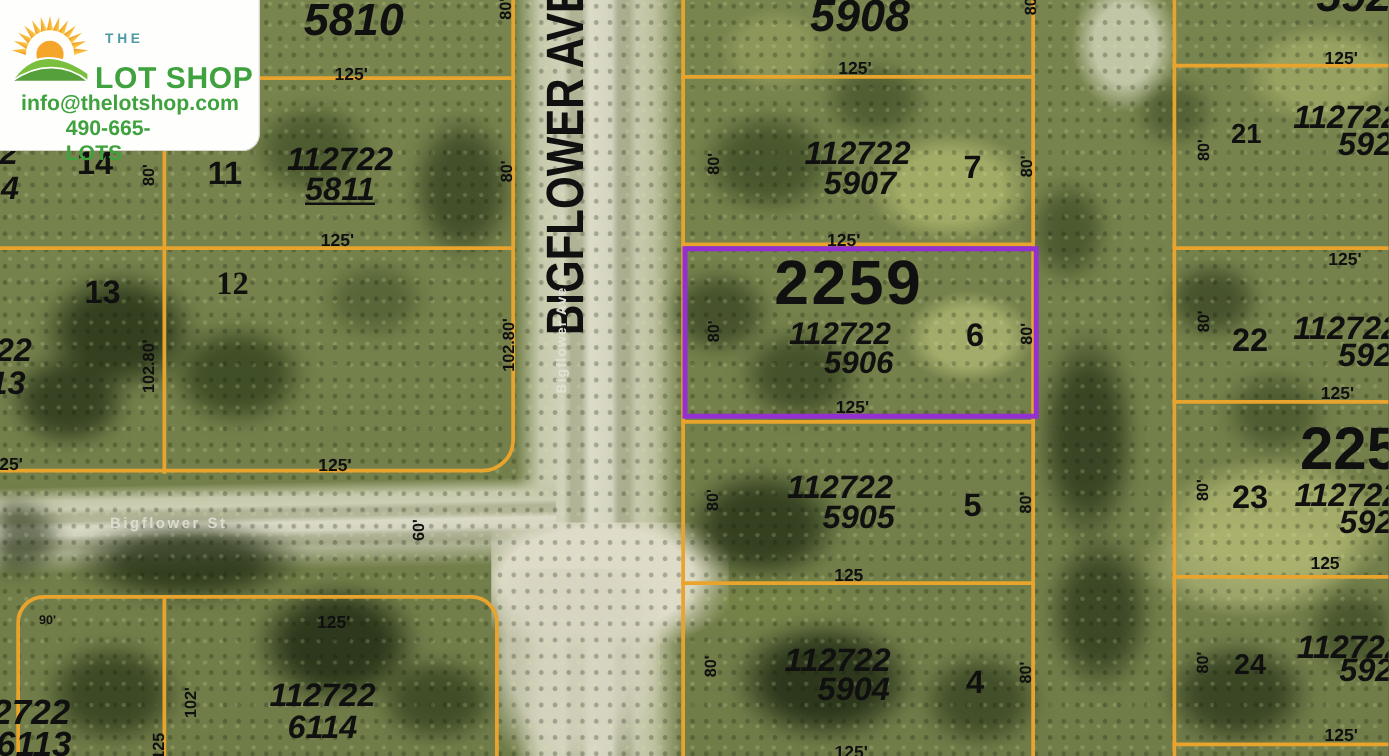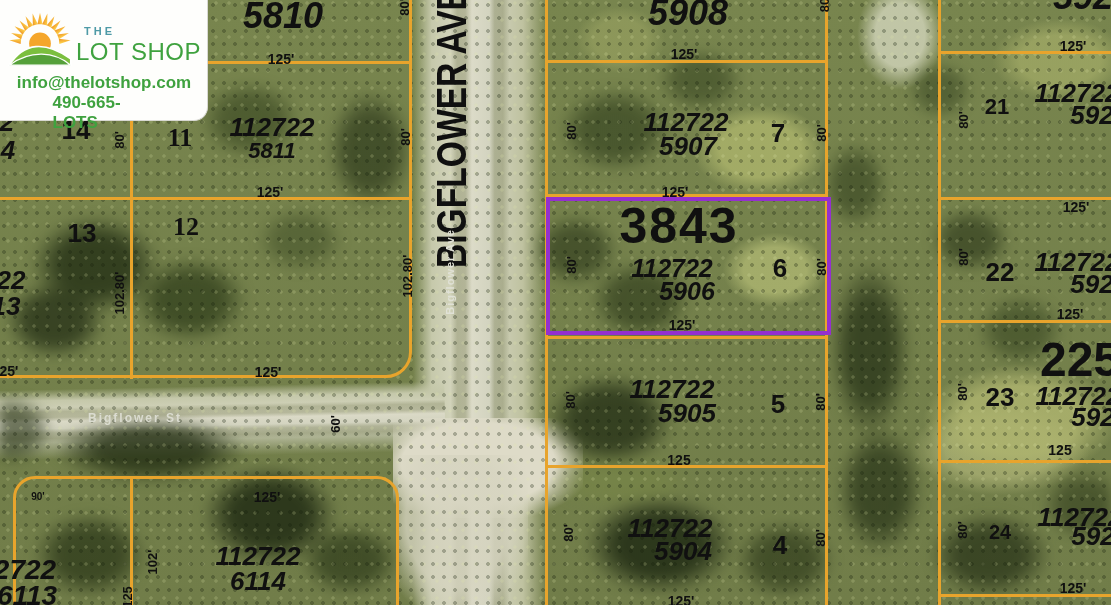--- a/index.html
+++ b/index.html
@@ -95,21 +95,21 @@
   #annotations{position:absolute;inset:0;z-index:40;}
   .lbl{position:absolute;font-weight:700;color:#101010;white-space:nowrap;line-height:1;}
   .lbl.it{font-style:italic;}
   
   #logo-card{
     position:absolute;left:0;top:0;width:208px;height:121px;background:#fefefc;
     border-bottom-right-radius:14px;z-index:50;border-bottom:1px solid #d8d8d2;border-right:1px solid #d8d8d2;
   }
   #logo-mark{position:absolute;left:8px;top:4px;width:64px;height:66px;}
   #brand-the{position:absolute;left:84px;top:25px;font-size:11px;font-weight:700;letter-spacing:3px;color:var(--teal,#4e9aa6);}
-  #brand-name{position:absolute;left:76px;top:38px;font-size:24px;font-weight:400;letter-spacing:.5px;color:var(--green,#3fa23f);}
+  #brand-name{position:absolute;left:76px;top:49px;font-size:24px;font-weight:700;letter-spacing:.5px;color:var(--green,#3fa23f);}
   #brand-email{position:absolute;left:104px;top:73px;transform:translateX(-50%);font-size:17px;font-weight:700;color:var(--green,#3fa23f);}
   #brand-phone{position:absolute;left:104px;top:93px;transform:translateX(-50%);font-size:17px;font-weight:700;color:var(--green,#3fa23f);}
 </style>
 </head>
 <body>
 
 <div id="canvas">
 
   <div class="layer" id="bg-base"></div>
   <div id="road-v"></div>
@@ -137,26 +137,26 @@
   <div class="oline h" style="left:938px;top:320px;width:173px;"></div>
   <div class="oline h" style="left:938px;top:460px;width:173px;"></div>
   <div class="oline h" style="left:938px;top:594px;width:173px;"></div>
 
   <div id="hl-box"></div>
 
   <div id="annotations">
       <div class="lbl it" style="left: 283px; top: 16px; font-size: 36px; transform: translate(-50%, -50%) rotate(0deg) scaleX(1);">5810</div>
       <div class="lbl" style="left: 281px; top: 59px; font-size: 14px; transform: translate(-50%, -50%) rotate(0deg) scaleX(1);">125'</div>
       <div class="lbl it" style="left: 272px; top: 127px; font-size: 26px; transform: translate(-50%, -50%) rotate(0deg) scaleX(1);">112722</div>
-      <div class="lbl it" style="left: 272px; top: 151px; font-size: 22px; transform: translate(-50%, -50%) rotate(0deg) scaleX(1);">5811</div>
+      <div class="lbl it" style="left: 272px; top: 151px; font-size: 26px; transform: translate(-50%, -50%) rotate(0deg) scaleX(1); text-decoration: underline;">5811</div>
       <div class="lbl" style="left: 404px; top: 7px; font-size: 13px; transform: translate(-50%, -50%) rotate(-90deg) scaleX(1);">80'</div>
       <div class="lbl" style="left: 405px; top: 137px; font-size: 13px; transform: translate(-50%, -50%) rotate(-90deg) scaleX(1);">80'</div>
       <div class="lbl" style="left: 270px; top: 192px; font-size: 14px; transform: translate(-50%, -50%) rotate(0deg) scaleX(1);">125'</div>
       <div class="lbl" style="left: 76px; top: 130px; font-size: 26px; transform: translate(-50%, -50%) rotate(0deg) scaleX(1);">14</div>
-      <div class="lbl" style="left: 180px; top: 138px; font-size: 26px; transform: translate(-50%, -50%) rotate(0deg) scaleX(1); font-family: Liberation Serif, serif;">11</div>
+      <div class="lbl" style="left: 180px; top: 138px; font-size: 26px; transform: translate(-50%, -50%) rotate(0deg) scaleX(1);">11</div>
       <div class="lbl" style="left: 119px; top: 140px; font-size: 13px; transform: translate(-50%, -50%) rotate(-90deg) scaleX(1);">80'</div>
       <div class="lbl" style="left: 82px; top: 233px; font-size: 26px; transform: translate(-50%, -50%) rotate(0deg) scaleX(1);">13</div>
       <div class="lbl" style="left: 186px; top: 227px; font-size: 26px; transform: translate(-50%, -50%) rotate(0deg) scaleX(1); font-family: Liberation Serif, serif;">12</div>
       <div class="lbl" style="left: 119px; top: 293px; font-size: 13px; transform: translate(-50%, -50%) rotate(-90deg) scaleX(1);">102.80'</div>
       <div class="lbl" style="left: 407px; top: 276px; font-size: 13px; transform: translate(-50%, -50%) rotate(-90deg) scaleX(1);">102.80'</div>
       <div class="lbl it" style="left: 7px; top: 122px; font-size: 26px; transform: translate(-50%, -50%) rotate(0deg) scaleX(1);">2</div>
       <div class="lbl it" style="left: 8px; top: 150px; font-size: 26px; transform: translate(-50%, -50%) rotate(0deg) scaleX(1);">4</div>
       <div class="lbl it" style="left: 11px; top: 280px; font-size: 26px; transform: translate(-50%, -50%) rotate(0deg) scaleX(1);">22</div>
       <div class="lbl it" style="left: 6px; top: 306px; font-size: 26px; transform: translate(-50%, -50%) rotate(0deg) scaleX(1);">13</div>
       <div class="lbl" style="left: 5px; top: 371px; font-size: 14px; transform: translate(-50%, -50%) rotate(0deg) scaleX(1);">125'</div>
@@ -174,21 +174,21 @@
       <div class="lbl" style="left: 452px; top: 128px; font-size: 42px; transform: translate(-50%, -50%) rotate(-90deg) scaleX(0.8);">BIGFLOWER AVE</div>
       <div class="lbl" style="left: 450px; top: 272px; font-size: 11px; color: rgb(224, 225, 214); letter-spacing: 1px; transform: translate(-50%, -50%) rotate(-90deg) scaleX(1);">Bigflower Ave</div>
       <div class="lbl it" style="left: 688px; top: 13px; font-size: 36px; transform: translate(-50%, -50%) rotate(0deg) scaleX(1);">5908</div>
       <div class="lbl" style="left: 684px; top: 54px; font-size: 14px; transform: translate(-50%, -50%) rotate(0deg) scaleX(1);">125'</div>
       <div class="lbl it" style="left: 686px; top: 122px; font-size: 26px; transform: translate(-50%, -50%) rotate(0deg) scaleX(1);">112722</div>
       <div class="lbl it" style="left: 688px; top: 146px; font-size: 26px; transform: translate(-50%, -50%) rotate(0deg) scaleX(1);">5907</div>
       <div class="lbl" style="left: 778px; top: 133px; font-size: 26px; transform: translate(-50%, -50%) rotate(0deg) scaleX(1);">7</div>
       <div class="lbl" style="left: 571px; top: 131px; font-size: 13px; transform: translate(-50%, -50%) rotate(-90deg) scaleX(1);">80'</div>
       <div class="lbl" style="left: 821px; top: 133px; font-size: 13px; transform: translate(-50%, -50%) rotate(-90deg) scaleX(1);">80'</div>
       <div class="lbl" style="left: 675px; top: 192px; font-size: 14px; transform: translate(-50%, -50%) rotate(0deg) scaleX(1);">125'</div>
-      <div class="lbl" style="left: 679px; top: 226px; font-size: 50px; letter-spacing: 2px; transform: translate(-50%, -50%) rotate(0deg) scaleX(1);">3843</div>
+      <div class="lbl" style="left: 679px; top: 226px; font-size: 50px; letter-spacing: 2px; transform: translate(-50%, -50%) rotate(0deg) scaleX(1);">2259</div>
       <div class="lbl it" style="left: 672px; top: 268px; font-size: 25px; transform: translate(-50%, -50%) rotate(0deg) scaleX(1);">112722</div>
       <div class="lbl it" style="left: 687px; top: 291px; font-size: 25px; transform: translate(-50%, -50%) rotate(0deg) scaleX(1);">5906</div>
       <div class="lbl" style="left: 780px; top: 268px; font-size: 26px; transform: translate(-50%, -50%) rotate(0deg) scaleX(1);">6</div>
       <div class="lbl" style="left: 571px; top: 265px; font-size: 13px; transform: translate(-50%, -50%) rotate(-90deg) scaleX(1);">80'</div>
       <div class="lbl" style="left: 821px; top: 267px; font-size: 13px; transform: translate(-50%, -50%) rotate(-90deg) scaleX(1);">80'</div>
       <div class="lbl" style="left: 682px; top: 325px; font-size: 14px; transform: translate(-50%, -50%) rotate(0deg) scaleX(1);">125'</div>
       <div class="lbl it" style="left: 672px; top: 389px; font-size: 26px; transform: translate(-50%, -50%) rotate(0deg) scaleX(1);">112722</div>
       <div class="lbl it" style="left: 687px; top: 413px; font-size: 26px; transform: translate(-50%, -50%) rotate(0deg) scaleX(1);">5905</div>
       <div class="lbl" style="left: 778px; top: 404px; font-size: 26px; transform: translate(-50%, -50%) rotate(0deg) scaleX(1);">5</div>
       <div class="lbl" style="left: 570px; top: 400px; font-size: 13px; transform: translate(-50%, -50%) rotate(-90deg) scaleX(1);">80'</div>
@@ -212,21 +212,21 @@
       <div class="lbl it" style="left: 1077px; top: 262px; font-size: 26px; transform: translate(-50%, -50%) rotate(0deg) scaleX(1);">112722</div>
       <div class="lbl it" style="left: 1092px; top: 284px; font-size: 26px; transform: translate(-50%, -50%) rotate(0deg) scaleX(1);">592</div>
       <div class="lbl" style="left: 963px; top: 257px; font-size: 13px; transform: translate(-50%, -50%) rotate(-90deg) scaleX(1);">80'</div>
       <div class="lbl" style="left: 1070px; top: 314px; font-size: 14px; transform: translate(-50%, -50%) rotate(0deg) scaleX(1);">125'</div>
       <div class="lbl" style="left: 1080px; top: 360px; font-size: 48px; transform: translate(-50%, -50%) rotate(0deg) scaleX(1);">225</div>
       <div class="lbl" style="left: 1000px; top: 397px; font-size: 26px; transform: translate(-50%, -50%) rotate(0deg) scaleX(1);">23</div>
       <div class="lbl it" style="left: 1078px; top: 396px; font-size: 26px; transform: translate(-50%, -50%) rotate(0deg) scaleX(1);">112722</div>
       <div class="lbl it" style="left: 1093px; top: 417px; font-size: 26px; transform: translate(-50%, -50%) rotate(0deg) scaleX(1);">592</div>
       <div class="lbl" style="left: 962px; top: 392px; font-size: 13px; transform: translate(-50%, -50%) rotate(-90deg) scaleX(1);">80'</div>
       <div class="lbl" style="left: 1060px; top: 450px; font-size: 14px; transform: translate(-50%, -50%) rotate(0deg) scaleX(1);">125</div>
-      <div class="lbl" style="left: 1000px; top: 532px; font-size: 20px; transform: translate(-50%, -50%) rotate(0deg) scaleX(1);">24</div>
+      <div class="lbl" style="left: 1000px; top: 532px; font-size: 23px; transform: translate(-50%, -50%) rotate(0deg) scaleX(1);">24</div>
       <div class="lbl it" style="left: 1080px; top: 517px; font-size: 26px; transform: translate(-50%, -50%) rotate(0deg) scaleX(1);">112722</div>
       <div class="lbl it" style="left: 1093px; top: 536px; font-size: 26px; transform: translate(-50%, -50%) rotate(0deg) scaleX(1);">592</div>
       <div class="lbl" style="left: 962px; top: 530px; font-size: 13px; transform: translate(-50%, -50%) rotate(-90deg) scaleX(1);">80'</div>
       <div class="lbl" style="left: 1073px; top: 588px; font-size: 14px; transform: translate(-50%, -50%) rotate(0deg) scaleX(1);">125'</div>
     </div>
 
   <div id="logo-card">
     <svg id="logo-mark" viewBox="0 0 100 100">
       <defs>
         <linearGradient id="rayg" x1="0" y1="0" x2="1" y2="0">

